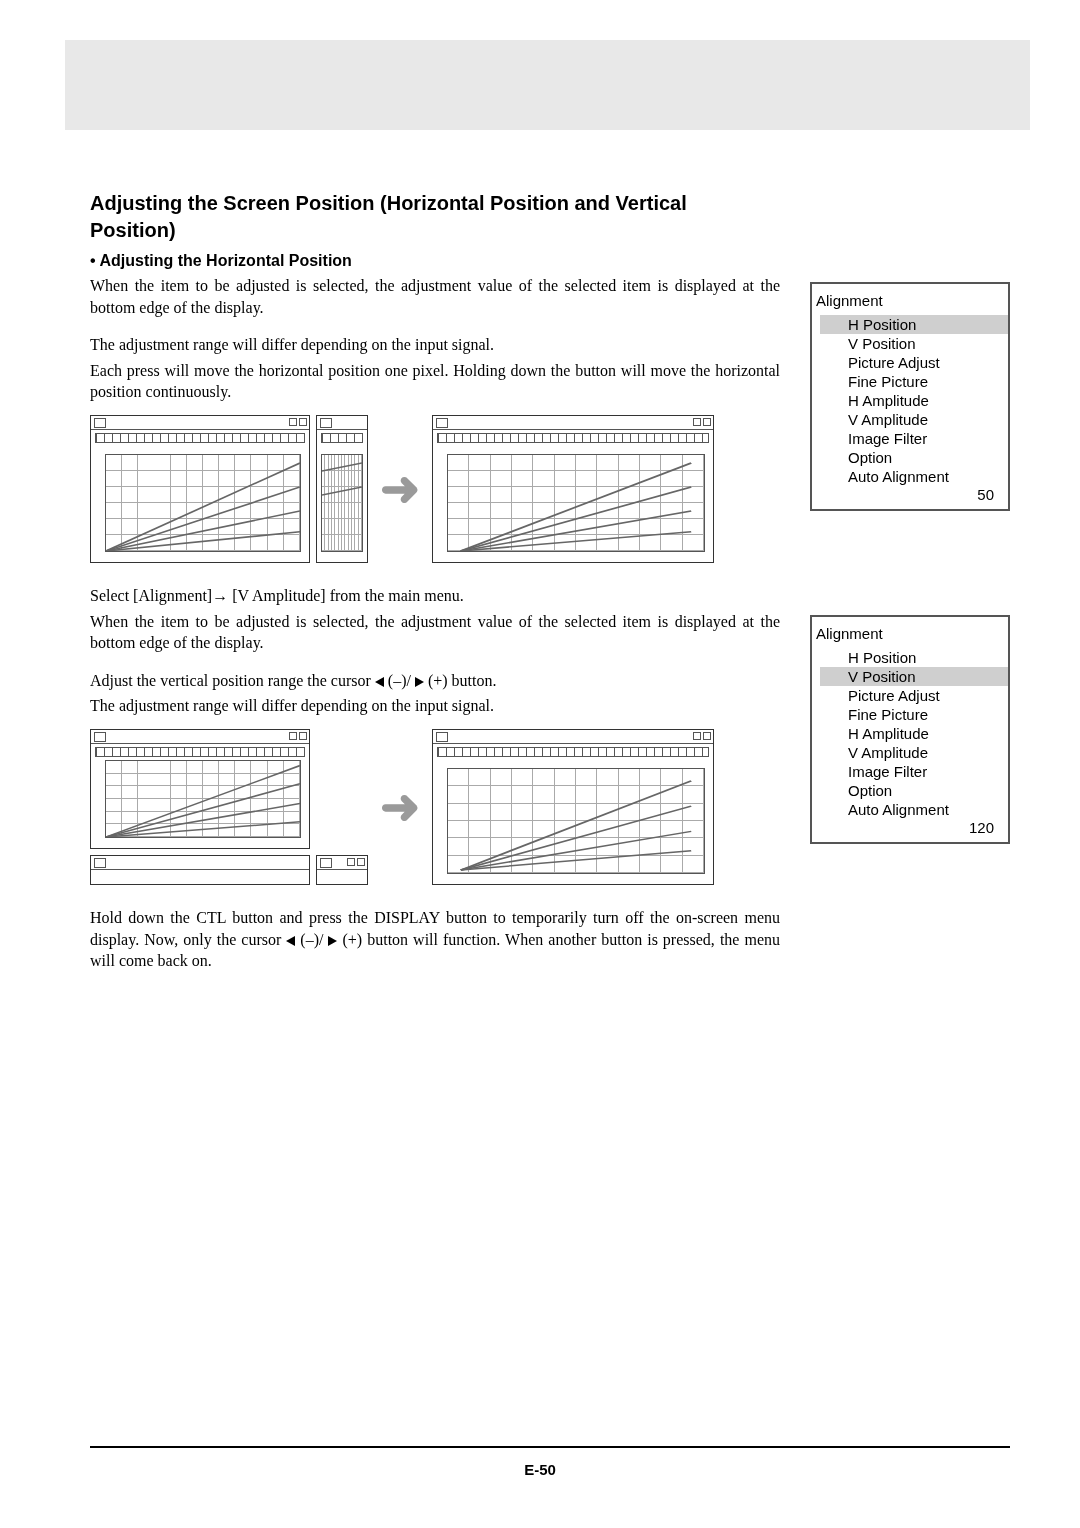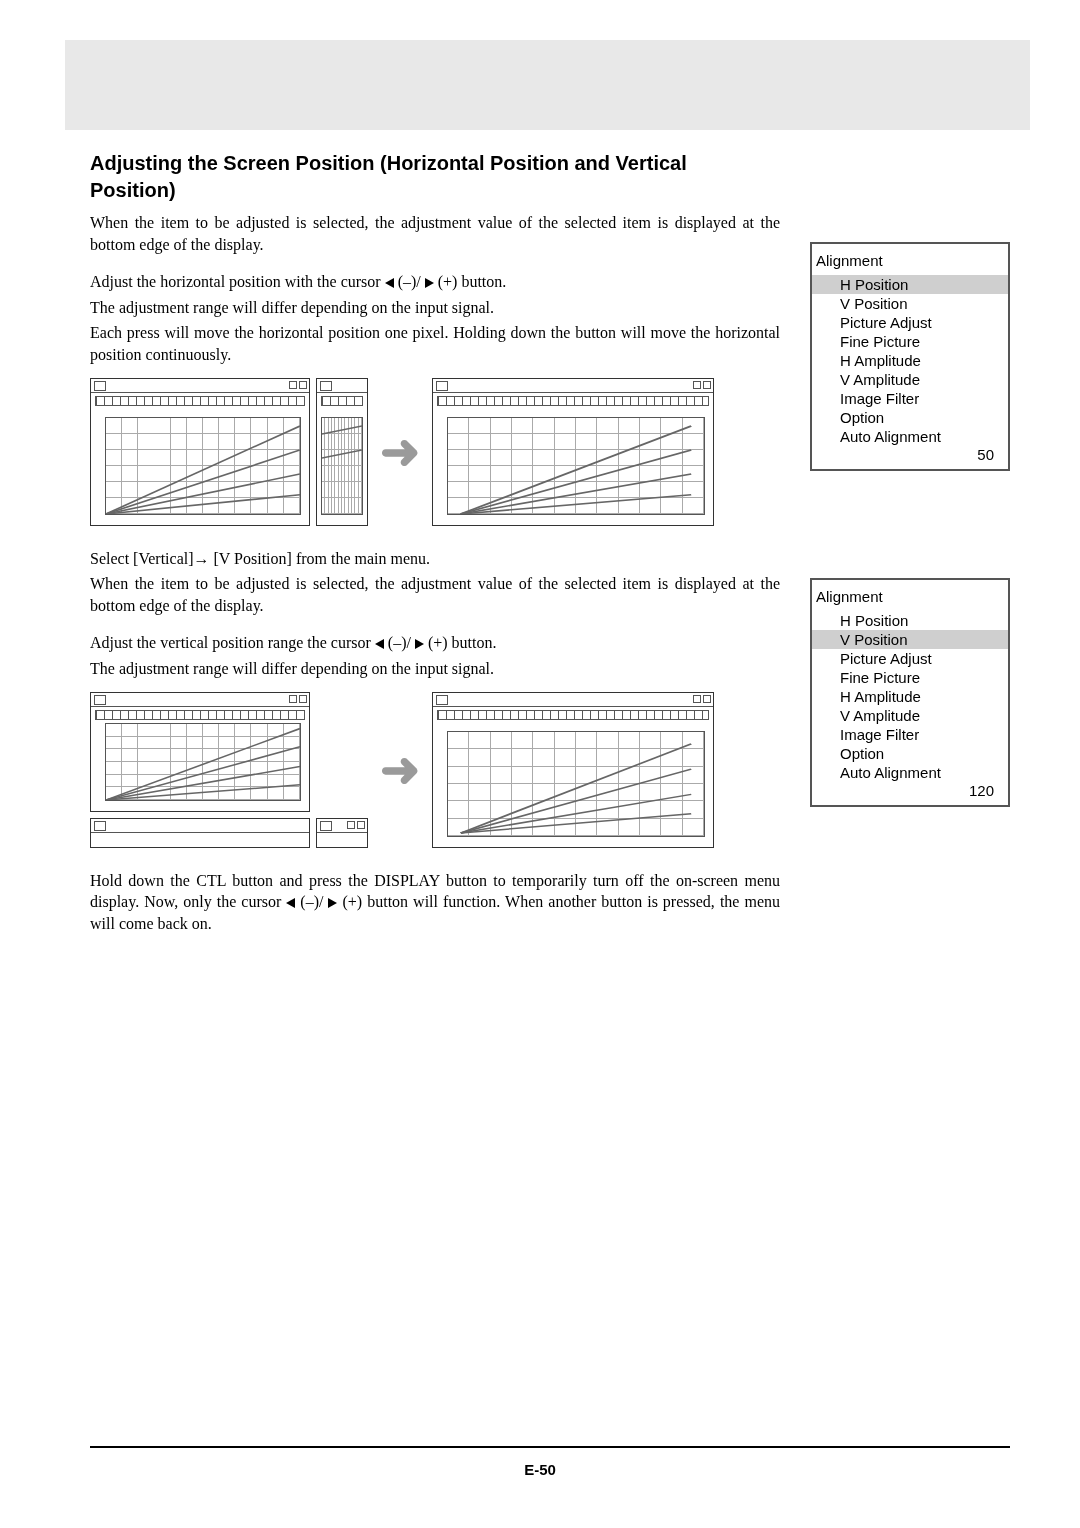--- a/index.html
+++ b/index.html
@@ -21,20 +21,21 @@
     position: absolute;
     top: 150px; left: 90px; right: 70px;
   }
   .heading {
     font-family: Arial, Helvetica, sans-serif;
     font-weight: bold;
     font-size: 20px;
     line-height: 1.35;
     margin-bottom: 8px;
     max-width: 660px;
+    margin-top: 40px;
   }
   .subheading {
     font-family: Arial, Helvetica, sans-serif;
     font-weight: bold;
     font-size: 16px;
     margin-bottom: 5px;
   }
   .body {
     font-size: 16px;
     line-height: 1.35;
@@ -53,21 +54,21 @@
   .menubox {
     border: 2px solid #555;
     width: 280px;
     font-family: Arial, Helvetica, sans-serif;
     font-size: 15px;
     padding: 6px 0 4px 0;
   }
   .menubox .title {
     padding: 2px 10px 6px 4px;
   }
-  .menubox ul { list-style: none; }
+  .menubox ul { list-style: none; padding-left: 8px; }
   .menubox li {
     padding: 1px 10px 1px 28px;
   }
   .menubox li.sel { background: #cfcfcf; }
   .menubox .val {
     text-align: right;
     padding: 0 14px 2px 0;
   }
   .diagram-row {
     display: flex;
@@ -163,26 +164,24 @@
 <body>
 
 <div class="top-gray"></div>
 
 <div class="content">
 
   <div class="heading">Adjusting the Screen Position (Horizontal Position and Vertical Position)</div>
 
   <div class="row">
     <div class="leftcol">
+      <div class="subheading">• Adjusting the Horizontal Position</div>
       <div class="body">
         <p>When the item to be adjusted is selected, the adjustment value of the selected item is displayed at the bottom edge of the display.</p>
         <div class="gap"></div>
-        <p>
-          <span>Adjust the horizontal position with the cursor </span><span class="tri l"></span><span> (–)/ </span><span class="tri r"></span><span> (+) button.</span>
-        </p>
         <p>The adjustment range will differ depending on the input signal.</p>
         <p>Each press will move the horizontal position one pixel. Holding down the button will move the horizontal position continuously.</p>
       </div>
 
       <div class="diagram-row">
         <div class="screen-pair">
           <div class="mini-screen l">
             <div class="titlebar">
                 <div class="btn"></div>
                 <div class="btn"></div>
@@ -248,21 +247,21 @@
       </ul>
       <div class="val">50</div>
     </div>
   </div>
 
   <div class="gap-big"></div>
 
   <div class="row">
     <div class="leftcol">
       <div class="body">
-        <p>Select [Vertical]→ [V Position] from the main menu.</p>
+        <p>Select [Alignment]→ [V Amplitude] from the main menu.</p>
         <p>When the item to be adjusted is selected, the adjustment value of the selected item is displayed at the bottom edge of the display.</p>
         <div class="gap"></div>
         <p>
           <span>Adjust the vertical position range the cursor </span><span class="tri l"></span><span> (–)/ </span><span class="tri r"></span><span> (+) button.</span>
         </p>
         <p>The adjustment range will differ depending on the input signal.</p>
       </div>
 
       <div class="diagram-row">
         <div class="vert-stack">

